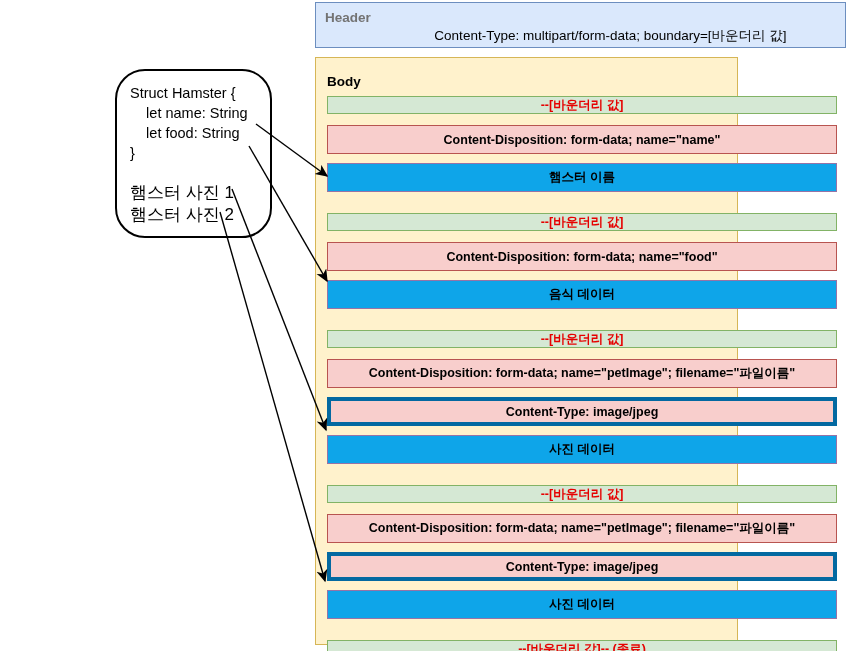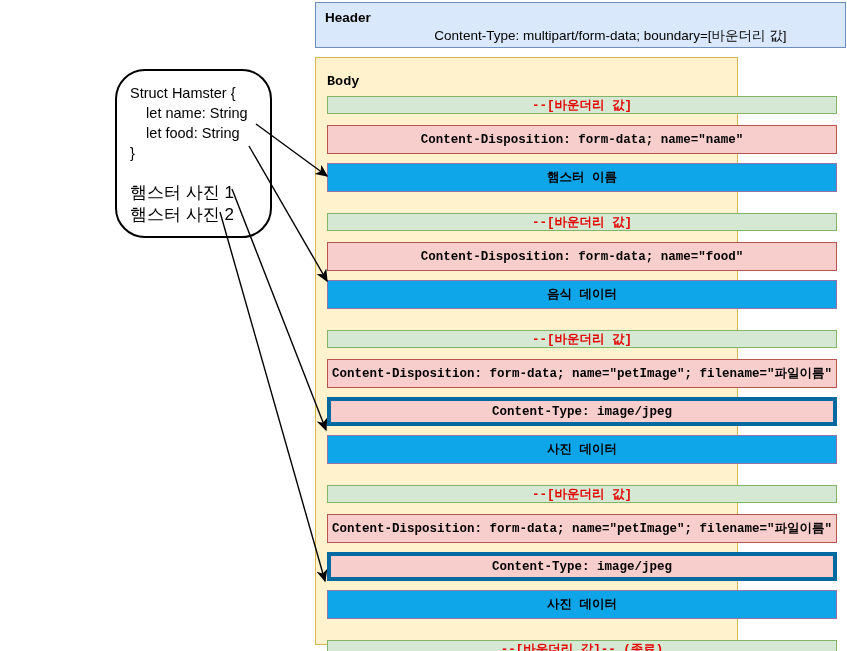--- a/index.html
+++ b/index.html
@@ -69,21 +69,21 @@
     border: 1px solid #6c8ebf;
     box-sizing: border-box;
     z-index: 1;
   }
   #header-panel .panel-title {
     position: absolute;
     left: 9px;
     top: 7px;
     font-size: 13.5px;
     font-weight: bold;
-    color: #000000;
+    color: #737373;
   }
   #header-panel .header-value {
     position: absolute;
     left: 0;
     top: 24px;
     width: 100%;
     text-align: center;
     padding-left: 60px;
     box-sizing: border-box;
     font-size: 13.5px;
@@ -94,21 +94,20 @@
   #body-panel {
     position: absolute;
     left: 315px;
     top: 57px;
     width: 423px;
     height: 588px;
     background: #fff2cc;
     border: 1px solid #d6b656;
     box-sizing: border-box;
     z-index: 1;
-    font-family: Liberation Mono, monospace;
   }
   #body-panel .panel-title {
     position: absolute;
     left: 11px;
     top: 16px;
     font-size: 13.5px;
     font-weight: bold;
     color: #000000;
   }
 

